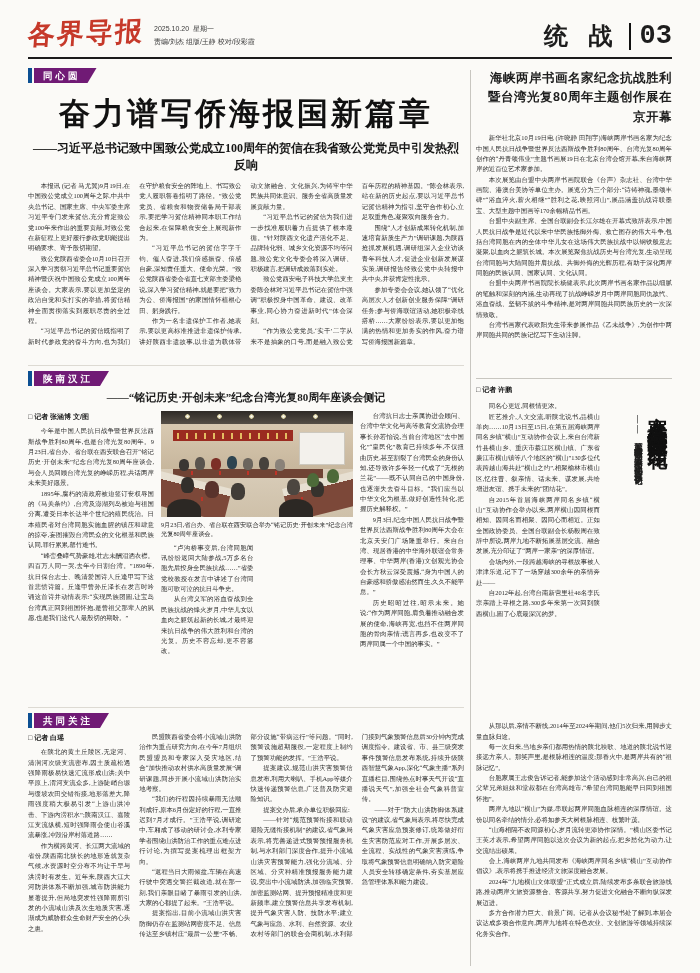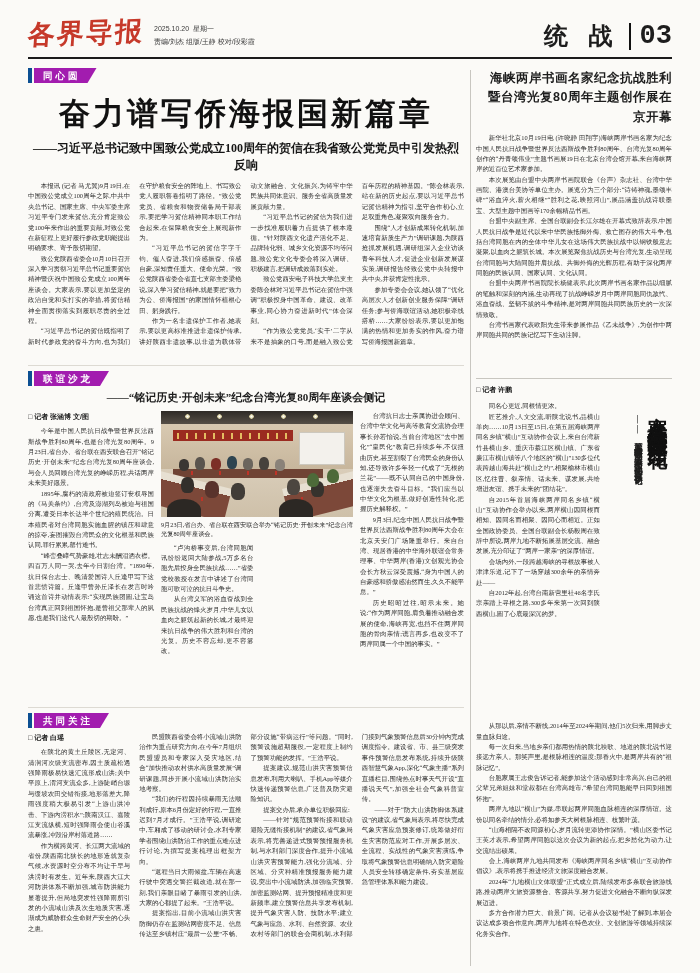--- a/index.html
+++ b/index.html
@@ -16,21 +16,21 @@
 .pageno{font-size:27px;font-weight:bold;font-family:Liberation Mono, monospace}
 .rule{height:2px;background:#1b1b1b;margin-top:3px}
 
 .main{display:flex;margin-top:9px;height:898px}
 .left{width:436px;display:flex;flex-direction:column}
 .divider-v{width:1px;background:#c8c6c0;margin:2px 5px 0 6px}
 .right{flex:1;display:flex;flex-direction:column;min-width:0}
 
 .tag{display:inline-flex;align-items:center;height:15px;margin-bottom:3px;align-self:flex-start}
 .tag-bar{width:4px;height:15px;background:#0c4f92;margin-right:2px}
-.tag-body{background:#a21caf;color:#fff;font-size:9.5px;font-weight:bold;letter-spacing:3px;padding:0 16px 0 9px;height:15px;line-height:15px;clip-path:polygon(0 0,100% 0,calc(100% - 9px) 100%,0 100%);font-family:"Liberation Sans",sans-serif}
+.tag-body{background:#701a75;color:#fff;font-size:9.5px;font-weight:bold;letter-spacing:3px;padding:0 16px 0 9px;height:15px;line-height:15px;clip-path:polygon(0 0,100% 0,calc(100% - 9px) 100%,0 100%);font-family:"Liberation Sans",sans-serif}
 
 .bodytext{font-size:6.4px;line-height:1.62;text-align:justify;color:#2c2c2c}
 .para{text-indent:2em;margin:0}
 .byline{font-size:7px;font-weight:bold;margin-bottom:4px;color:#222;font-family:"Liberation Sans",sans-serif}
 
 .h1-title{font-size:31px;font-weight:bold;text-align:center;letter-spacing:3px;margin:6px 0 5px;font-family:"Liberation Sans",sans-serif;color:#111}
 .h1-sub{font-size:12px;font-weight:bold;text-align:center;margin-bottom:7px;color:#161616}
 .cols4{column-count:4;column-gap:9px;column-fill:auto;height:176px;overflow:hidden}
 
 .sec{border-top:1px solid #dddad3;margin-top:8px;padding-top:5px}
@@ -112,21 +112,21 @@
             <p class="para">致公党西安电子科技大学总支主委陈会林对习近平总书记在贺信中强调“积极投身中国革命、建设、改革事业,同心协力奋进新时代”体会深刻。</p>
             <p class="para">“作为致公党党员,‘实干’二字从来不是抽象的口号,而是融入致公党百年历程的精神基因。”陈会林表示,站在新的历史起点,要以习近平总书记贺信精神为指引,坚守合作初心,立足双重角色,凝聚双向服务合力。</p>
             <p class="para">围绕“人才创新成果转化机制,加速培育新质生产力”调研课题,为陕西抢抓发展机遇,调研组深入企业访谈青年科技人才,促进企业创新发展谋实策,调研报告经致公党中央转报中共中央,并获肯定性批示。</p>
             <p class="para">参加专委会会议,她认领了“优化高层次人才创新创业服务保障”调研任务;参与侨海联谊活动,她积极牵线搭桥……大家纷纷表示,要以更加饱满的热情和更加务实的作风,奋力谱写侨海报国新篇章。</p>
           </div>
       </div>
 
       <div class="sec">
         <div class="tag">
           <span class="tag-bar"></span>
-          <span class="tag-body">联谊沙龙</span>
+          <span class="tag-body">陕南汉江</span>
         </div>
         <div class="h2-sub">——“铭记历史·开创未来”纪念台湾光复80周年座谈会侧记</div>
         <div class="a4-grid">
           <div class="a4-c1 bodytext">
             <div class="byline">□ 记者 张涵博 文/图</div>
             <div>
                 <p class="para">今年是中国人民抗日战争暨世界反法西斯战争胜利80周年,也是台湾光复80周年。9月23日,省台办、省台联在西安联合召开“铭记历史·开创未来”纪念台湾光复80周年座谈会,与会人员回顾台湾光复的峥嵘历程,共话两岸未来美好愿景。</p>
                 <p class="para">1895年,腐朽的清政府被迫签订丧权辱国的《马关条约》,台湾及澎湖列岛被迫与祖国分离,遭受日本长达半个世纪的殖民统治。日本殖民者对台湾同胞实施血腥的镇压和肆意的掠夺,妄图摧毁台湾民众的文化根基和民族认同,罪行累累,罄竹难书。</p>
                 <p class="para">“峰峦叠嶂气势豪雄,壮志未酬泪洒衣襟。四百万人同一哭,去年今日割台湾。”1896年,抗日保台志士、晚清爱国诗人丘逢甲写下这首悲愤诗篇。丘逢甲曾孙丘泽长在发言时吟诵这首诗并动情表示:“实现民族团圆,让宝岛台湾真正回到祖国怀抱,是曾祖父那辈人的夙愿,也是我们这代人最殷切的期盼。”</p>
               </div>

